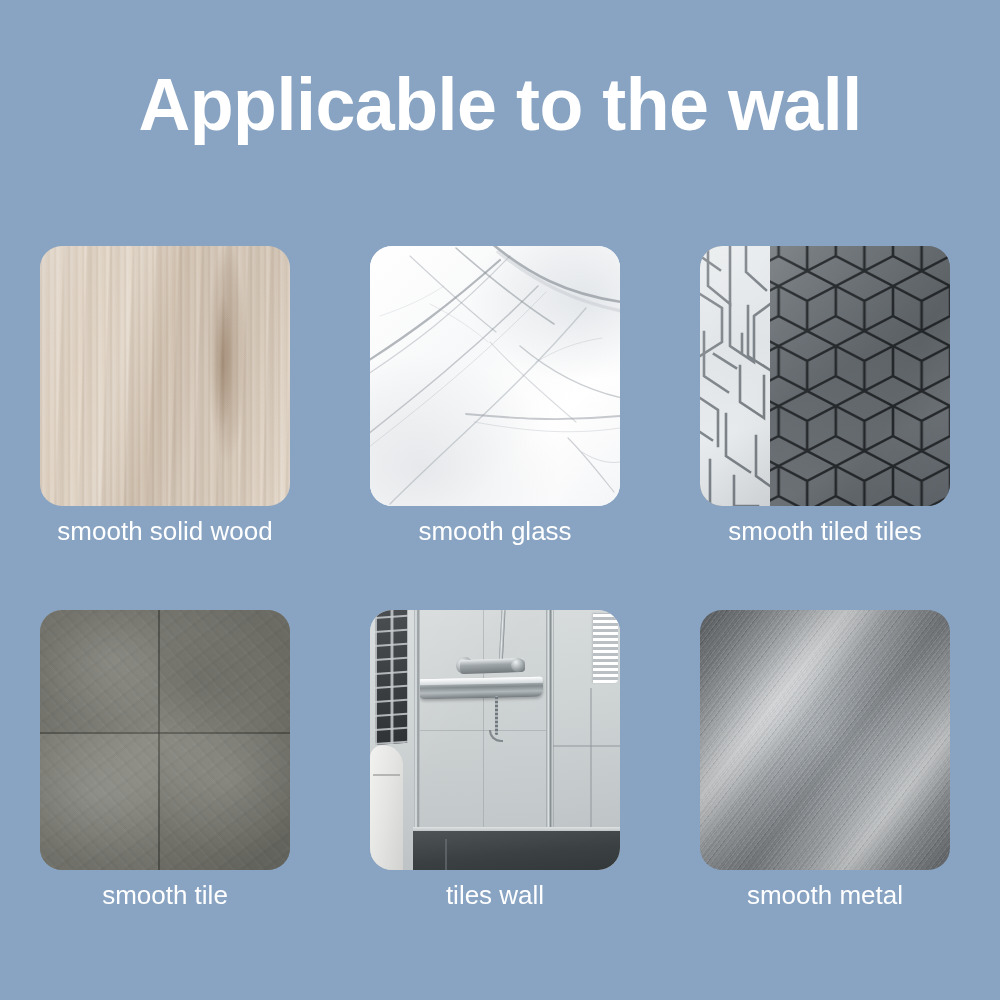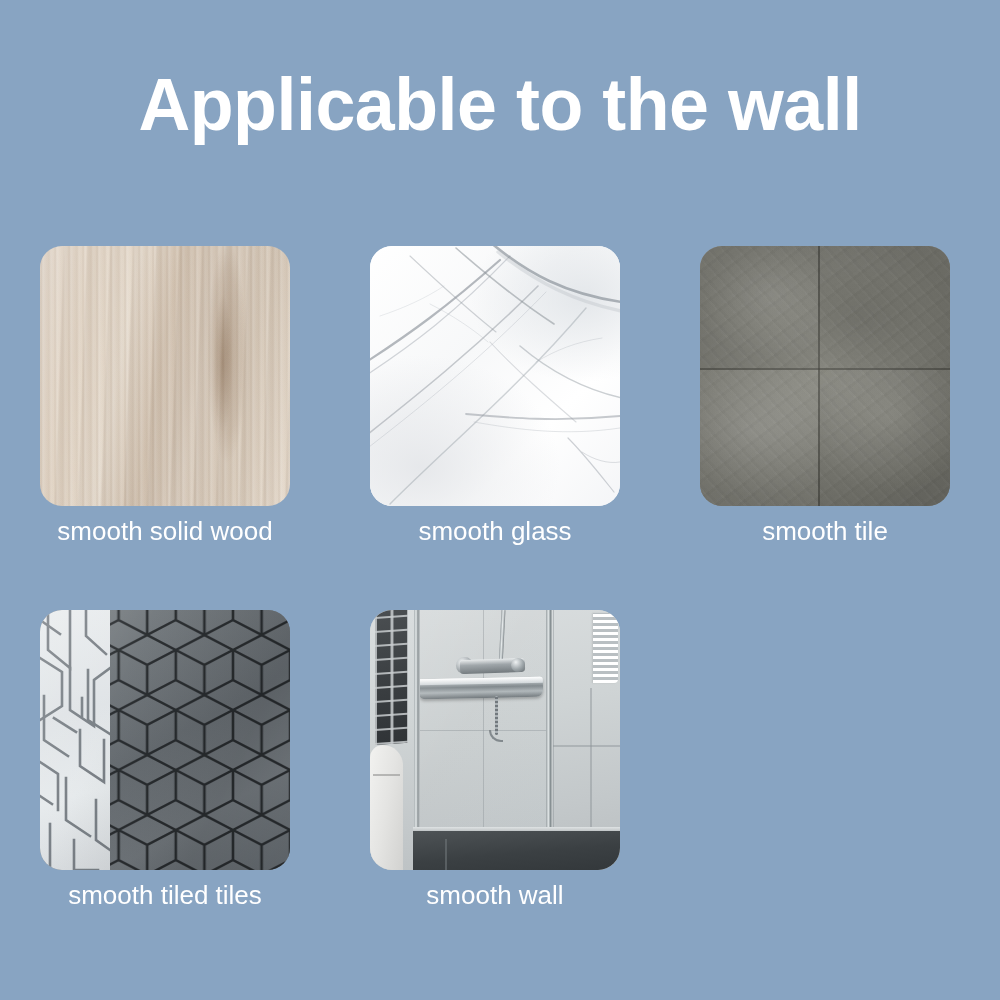--- a/index.html
+++ b/index.html
@@ -352,34 +352,20 @@
           <path d="M104 176 C 150 184, 196 190, 250 182" stroke="#b0b6bd" stroke-width="1" opacity=".34"></path>
           <path d="M198 192 C 214 208, 228 226, 244 246" stroke="#959ca3" stroke-width="1.2" opacity=".45"></path>
           <path d="M212 206 C 224 214, 238 218, 250 216" stroke="#a3a9b0" stroke-width=".9" opacity=".4"></path>
           <path d="M60 58 C 84 70, 104 84, 118 96" stroke="#b2b8bf" stroke-width=".9" opacity=".35"></path>
           <path d="M10 70 C 34 62, 56 52, 74 40" stroke="#b2b8bf" stroke-width=".9" opacity=".3"></path>
           <path d="M166 116 C 186 104, 206 96, 232 92" stroke="#aeb4bb" stroke-width="1" opacity=".32"></path>
         </g>
       </svg>
     </div>
     <div class="tile-label">smooth glass</div>
-  </div>
-
-  <div class="tile-cell">
-    <div class="swatch graytile">
-      <div class="gt-quad gt-q1"></div>
-      <div class="gt-quad gt-q2"></div>
-      <div class="gt-quad gt-q3"></div>
-      <div class="gt-quad gt-q4"></div>
-      <div class="gt-speckle"></div>
-      <div class="grout-h"></div>
-      <div class="grout-v"></div>
-      <div class="gt-vig"></div>
-    </div>
-    <div class="tile-label">smooth tile</div>
   </div>
 
   <div class="tile-cell">
     <div class="swatch geotile">
       <div class="geo-dark">
         <div class="geo-cube-grid">
           <svg viewBox="0 0 200 300" preserveAspectRatio="none">
             <defs>
               <pattern id="cubes" width="52" height="60" patternUnits="userSpaceOnUse">
                 <rect width="52" height="60" fill="none"></rect>
@@ -415,20 +401,34 @@
             <path d="M42 88 L42 106"></path>
           </g>
         </svg>
       </div>
       <div class="geo-sheen"></div>
     </div>
     <div class="tile-label">smooth tiled tiles</div>
   </div>
 
   <div class="tile-cell">
+    <div class="swatch graytile">
+      <div class="gt-quad gt-q1"></div>
+      <div class="gt-quad gt-q2"></div>
+      <div class="gt-quad gt-q3"></div>
+      <div class="gt-quad gt-q4"></div>
+      <div class="gt-speckle"></div>
+      <div class="grout-h"></div>
+      <div class="grout-v"></div>
+      <div class="gt-vig"></div>
+    </div>
+    <div class="tile-label">smooth tile</div>
+  </div>
+
+  <div class="tile-cell">
     <div class="swatch glasswall">
       <div class="gw-wall-right"></div>
       <div class="gw-back-wall"></div>
       <div class="gw-grout" style="left:19%;top:46%;width:52%;height:1.5px;"></div>
       <div class="gw-grout" style="left:45%;top:0;width:1.5px;height:86%;"></div>
       <div class="gw-grout" style="left:73%;top:0;width:1.5px;height:86%;"></div>
       <div class="gw-grout" style="left:73%;top:52%;width:27%;height:1.5px;"></div>
       <div class="gw-grout" style="left:88%;top:30%;width:1.5px;height:70%;"></div>
       <div class="gw-mosaic"></div>
       <div class="gw-cistern"></div>
@@ -443,17 +443,25 @@
       </div>
       <div class="gw-hose"></div>
       <div class="gw-hose-curve"></div>
       <div class="gw-glass-pane"></div>
       <div class="gw-door-frame"></div>
       <div class="gw-door-frame2"></div>
       <div class="gw-threshold"></div>
       <div class="gw-floor"></div>
       <div class="gw-floor-line"></div>
     </div>
-    <div class="tile-label">smooth wall</div>
-  </div>
-
+    <div class="tile-label">tiles wall</div>
+  </div>
+
+  <div class="tile-cell">
+    <div class="swatch metal">
+      <div class="metal-brush"></div>
+      <div class="metal-highlight"></div>
+      <div class="metal-vig"></div>
+    </div>
+    <div class="tile-label">smooth metal</div>
+  </div>
 
 </div>
 
 </body></html>

